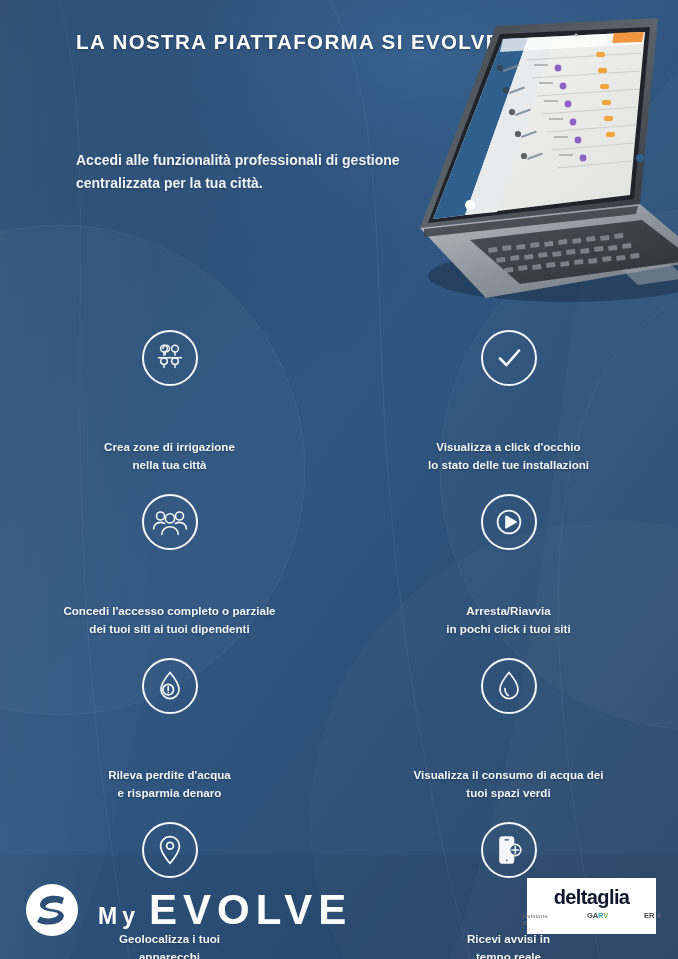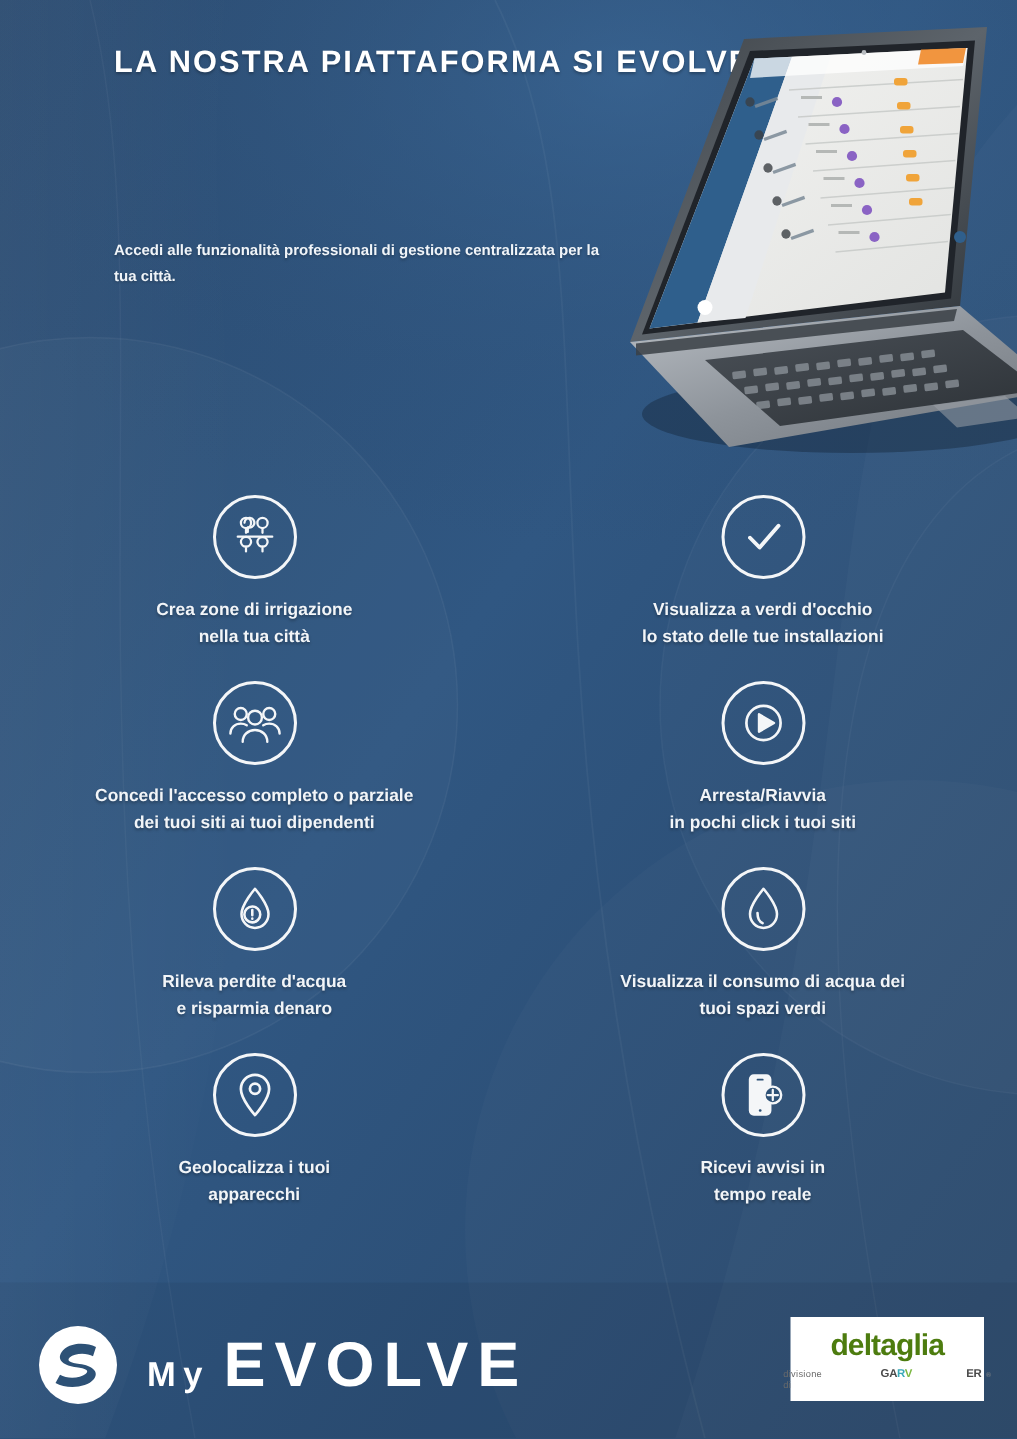--- a/index.html
+++ b/index.html
@@ -23,43 +23,43 @@
 
   
   .title {
     position:absolute; left:76px; top:30px;
     font-size:20.5px; font-weight:bold; letter-spacing:1.4px;
     color:#ffffff;
     text-shadow:0 1px 2px rgba(0,0,0,.28);
     white-space:nowrap;
   }
   .subtitle {
-    position:absolute; left:76px; top:160px;
+    position:absolute; left:76px; top:149px;
     width:330px;
-    font-size:10px; font-weight:bold; line-height:1.65;
+    font-size:14px; font-weight:bold; line-height:1.65;
     color:#f0f4f8;
     text-shadow:0 1px 2px rgba(0,0,0,.25);
   }
 
   
   .laptop {
     position:absolute; left:408px; top:8px;
     width:300px; height:300px;
     pointer-events:none;
   }
 
   
   .features {
     position:absolute; left:0; top:330px;
     width:678px;
     display:grid;
     grid-template-columns:1fr 1fr;
     row-gap:20px;
   }
-  .feature { display:flex; flex-direction:column; align-items:center; }
+  .feature { display:flex; flex-direction:column; align-items:center;gap:40px; }
   .feature .ring {
     width:56px; height:56px;
     border:2px solid #ffffff;
     border-radius:50%;
     display:flex; align-items:center; justify-content:center;
     opacity:.95;
   }
   .feature .ring svg { display:block; }
   .feature .caption {
     margin-top:12px;
@@ -89,21 +89,21 @@
   .partner {
     position:absolute; right:22px; top:14px;
     width:129px; height:56px;
     background:#ffffff;
     display:flex; flex-direction:column;
     align-items:center; justify-content:center;
     padding:5px 6px 4px;
   }
   .partner .pname {
     font-size:20px; font-weight:bold; letter-spacing:-.6px;
-    color:#4d7c0f; line-height:1;text-align:center;
+    color:#0f172a; line-height:1;text-align:center;
   }
   .partner .pname .thin { font-weight:bold; }
   .partner .psub {
     margin-top:4px;
     font-size:6.2px; color:#6b6b6b; letter-spacing:.2px;
     display:flex; align-items:baseline; gap:3px;
   }
   .partner .psub .garver {
     font-weight:bold; font-size:7.6px; letter-spacing:-.2px;
   }
@@ -301,21 +301,21 @@
       </div>
       <div class="caption"><span>Crea zone di irrigazione</span><br><span>nella tua città</span></div>
     </div>
 
     <div class="feature">
       <div class="ring">
         <svg width="32" height="32" viewBox="0 0 32 32" fill="none" stroke="#ffffff" stroke-width="2.6" stroke-linecap="round" stroke-linejoin="round">
           <path d="M7 16.5 L13.4 23 L26 8.5"></path>
         </svg>
       </div>
-      <div class="caption"><span>Visualizza a verdi d'occhio</span><br><span>lo stato delle tue installazioni</span></div>
+      <div class="caption"><span>Visualizza a click d'occhio</span><br><span>lo stato delle tue installazioni</span></div>
     </div>
 
     <div class="feature">
       <div class="ring">
         <svg width="36" height="30" viewBox="0 0 36 30" fill="none" stroke="#ffffff" stroke-width="1.6" stroke-linecap="round" stroke-linejoin="round">
           <circle cx="8.5" cy="9" r="4"></circle>
           <path d="M1.6 22 c0 -4 3.1 -6.6 6.9 -6.6 c1.5 0 2.9 .4 4 1.1"></path>
           <circle cx="27.5" cy="9" r="4"></circle>
           <path d="M34.4 22 c0 -4 -3.1 -6.6 -6.9 -6.6 c-1.5 0 -2.9 .4 -4 1.1"></path>
           <circle cx="18" cy="11.4" r="4.6"></circle>

